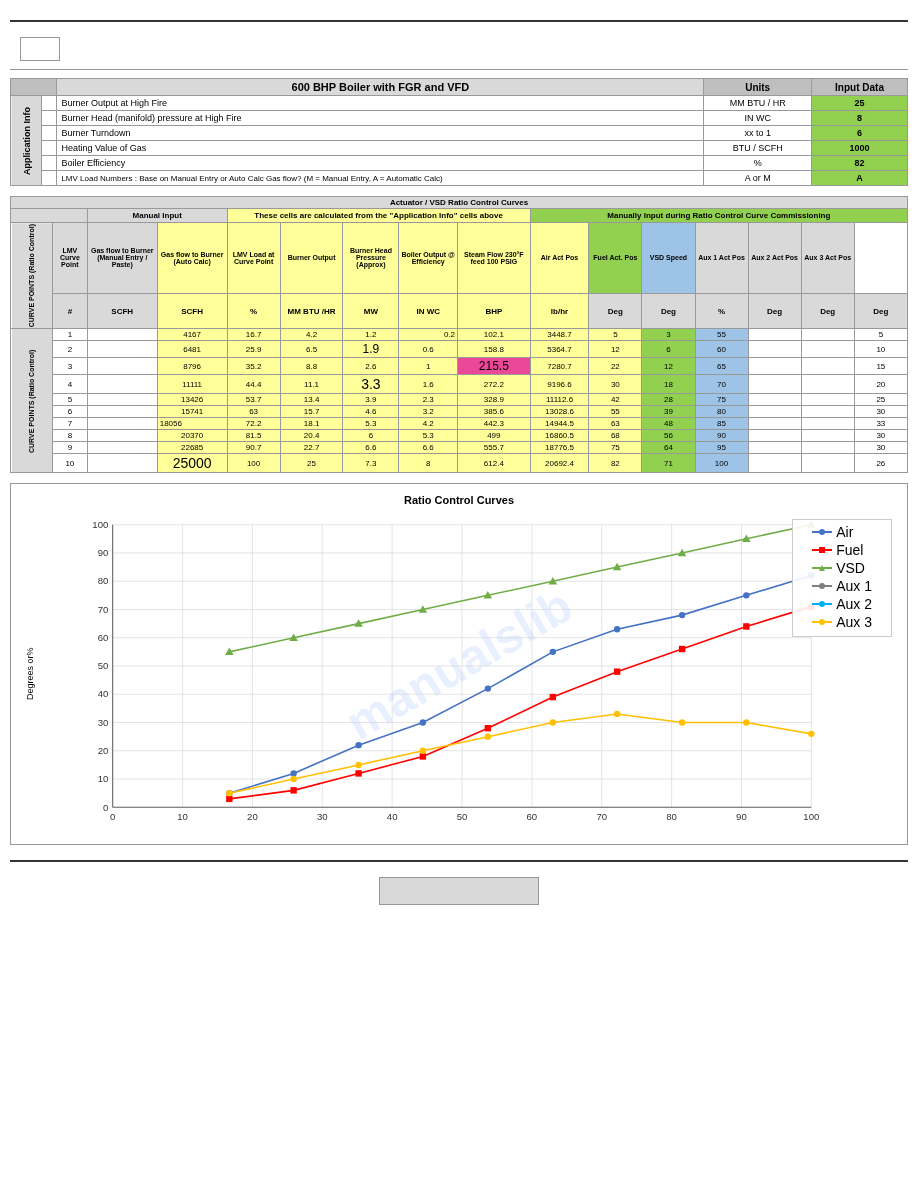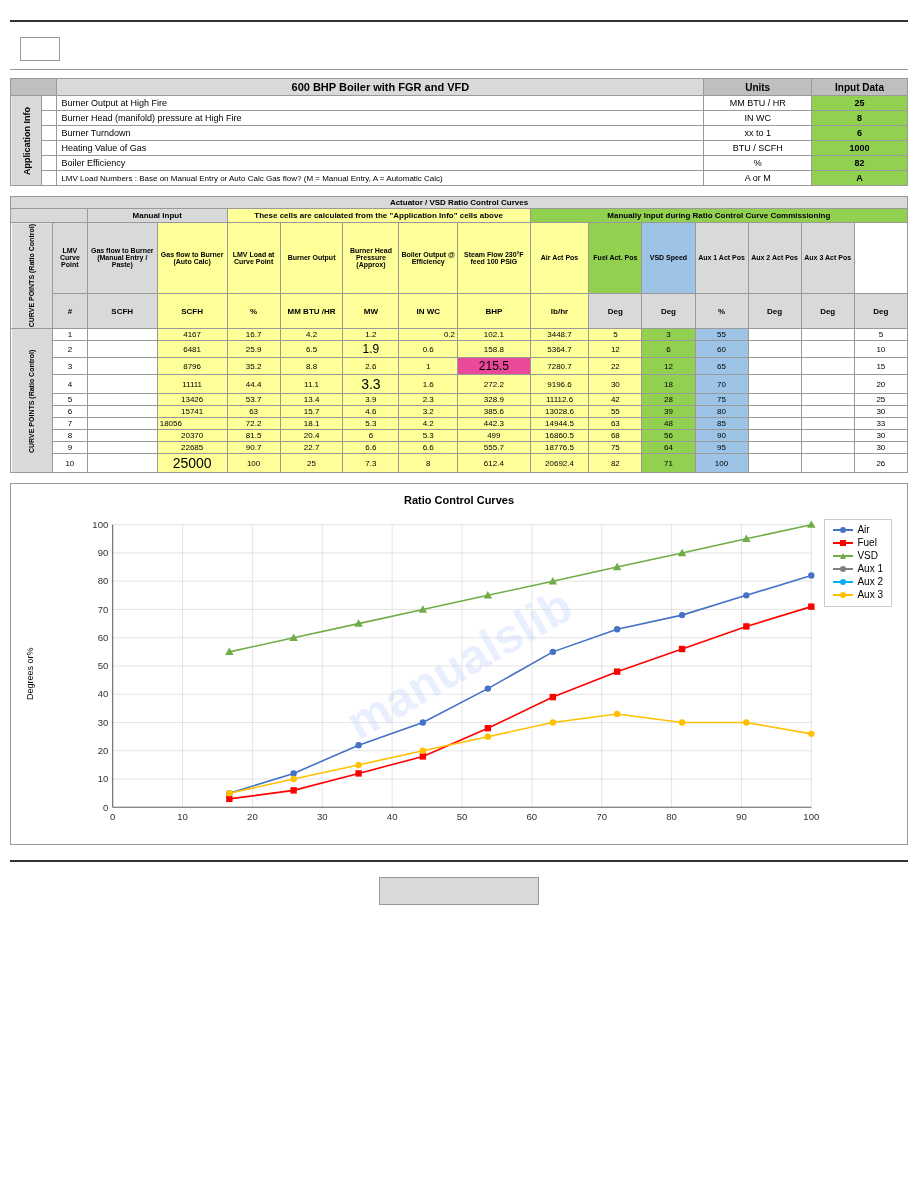--- a/index.html
+++ b/index.html
@@ -149,22 +149,22 @@
     .chart-area {
       flex: 1;
       position: relative;
     }
     .chart-legend {
       position: absolute;
       right: 5px;
       top: 5px;
       background: rgba(255,255,255,0.9);
       border: 1px solid #ccc;
-      padding: 4px 8px;
-      font-size: 10px;
+      padding: 4px 19px;
+      font-size: 14px;
     }
     .legend-entry {
       display: flex;
       align-items: center;
       gap: 4px;
       margin-bottom: 2px;
     }
     svg.chart-svg {
       width: 100%;
       height: 320px;

